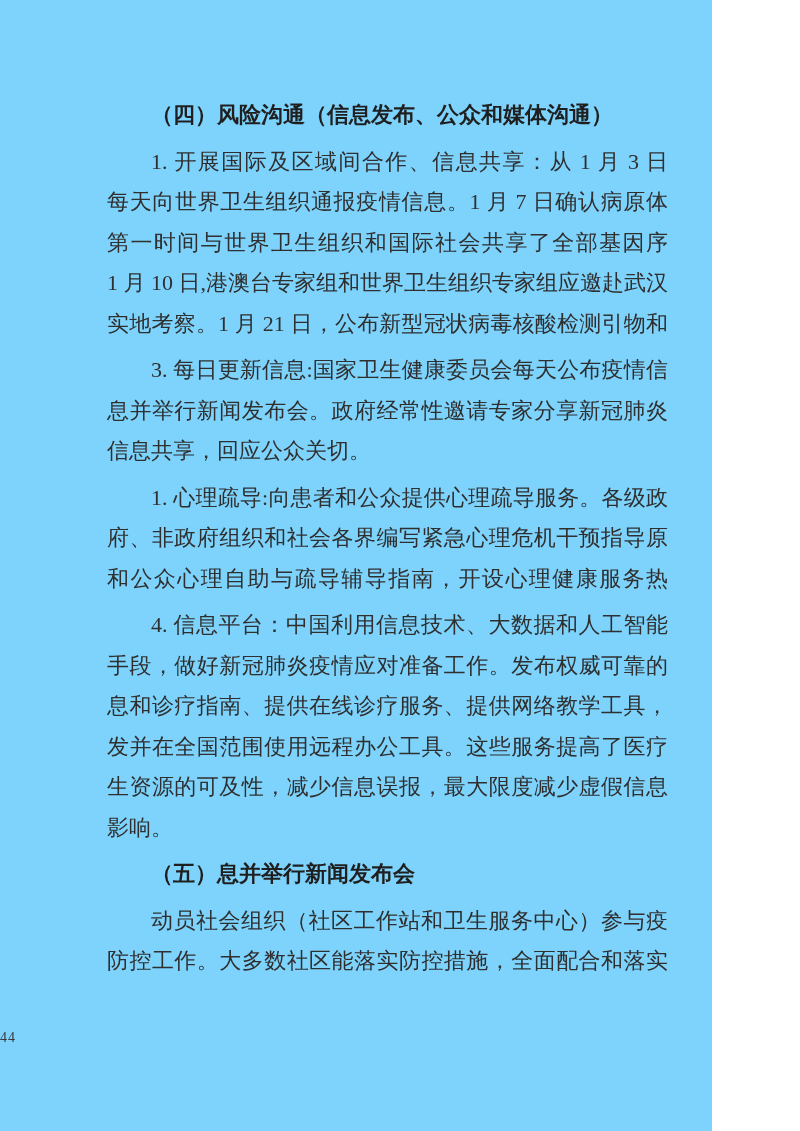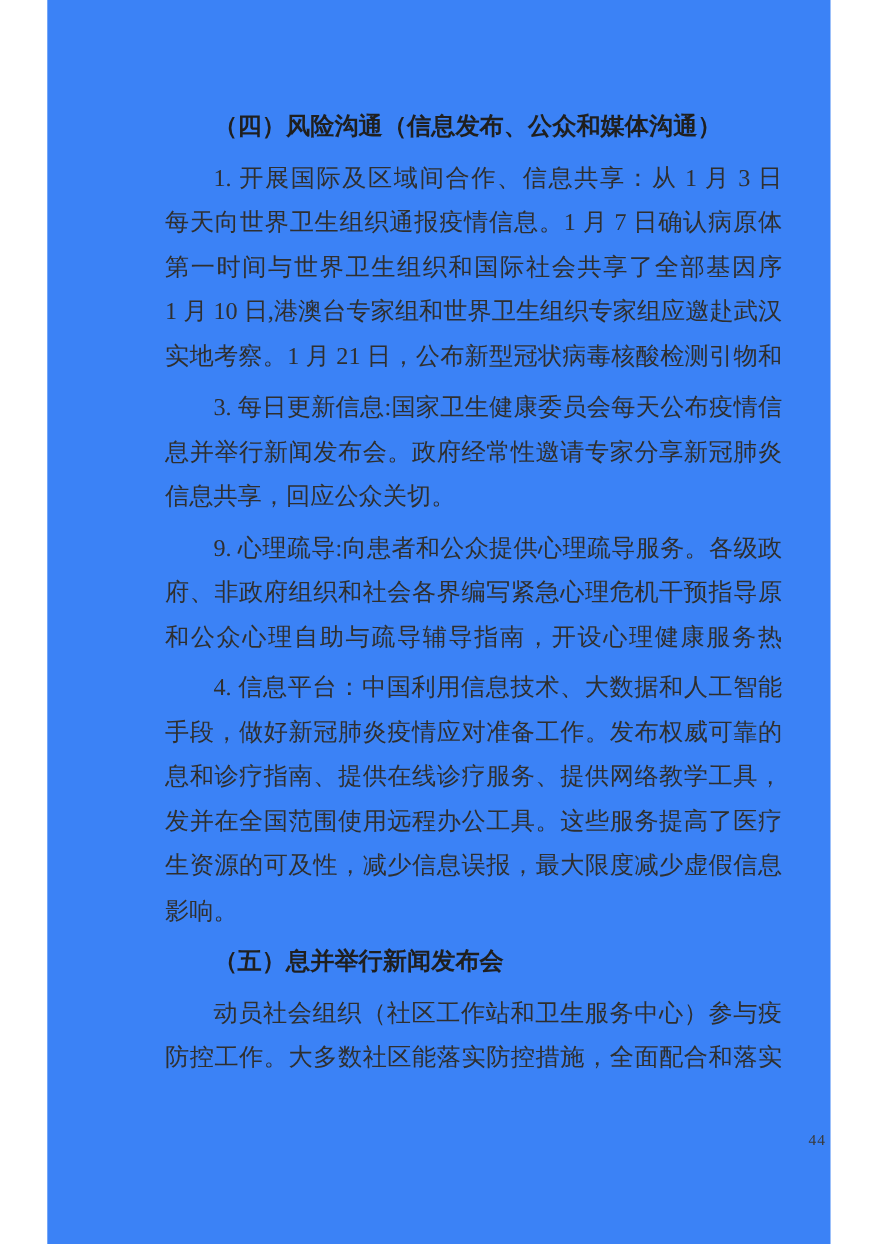--- a/index.html
+++ b/index.html
@@ -4,24 +4,23 @@
 <style>
   html, body {
     margin: 0;
     padding: 0;
     background: #ffffff;
   }
   .page {
     position: relative;
     width: 712px;
     height: 1131px;
-    background: #3b82f6;
+    background: #7dd3fc;
     font-family: "Liberation Serif", "DejaVu Serif", serif;
     overflow: hidden;
-    margin-left: 43px;
   }
   .content {
     position: absolute;
     left: 107px;
     top: 89px;
     width: 561px;
     color: #2f2f2f;
     font-size: 22px;
   }
   .block {
@@ -46,21 +45,21 @@
     text-align-last: left;
   }
   .line.indent {
     text-indent: 2em;
   }
   .page-number {
     position: absolute;
     left: 0;
     right: 4px;
     top: 1030px;
-    text-align: right;
+    text-align: left;
     font-size: 14px;
     color: #3a3a3a;
     letter-spacing: 1px;
   }
 </style>
 </head>
 <body>
 
 <div class="page">
   <div class="content">
@@ -75,21 +74,21 @@
       <div class="line full">实地考察。1 月 21 日，公布新型冠状病毒核酸检测引物和探</div>
     </div>
 
     <div class="block">
       <div class="line full indent">3. 每日更新信息:国家卫生健康委员会每天公布疫情信</div>
       <div class="line full">息并举行新闻发布会。政府经常性邀请专家分享新冠肺炎相</div>
       <div class="line end">信息共享，回应公众关切。</div>
     </div>
 
     <div class="block">
-      <div class="line full indent">9. 心理疏导:向患者和公众提供心理疏导服务。各级政</div>
+      <div class="line full indent">1. 心理疏导:向患者和公众提供心理疏导服务。各级政</div>
       <div class="line full">府、非政府组织和社会各界编写紧急心理危机干预指导原则</div>
       <div class="line full">和公众心理自助与疏导辅导指南，开设心理健康服务热线。</div>
     </div>
 
     <div class="block">
       <div class="line full indent">4. 信息平台：中国利用信息技术、大数据和人工智能等</div>
       <div class="line full">手段，做好新冠肺炎疫情应对准备工作。发布权威可靠的信</div>
       <div class="line full">息和诊疗指南、提供在线诊疗服务、提供网络教学工具，开</div>
       <div class="line full">发并在全国范围使用远程办公工具。这些服务提高了医疗卫</div>
       <div class="line full">生资源的可及性，减少信息误报，最大限度减少虚假信息的</div>

